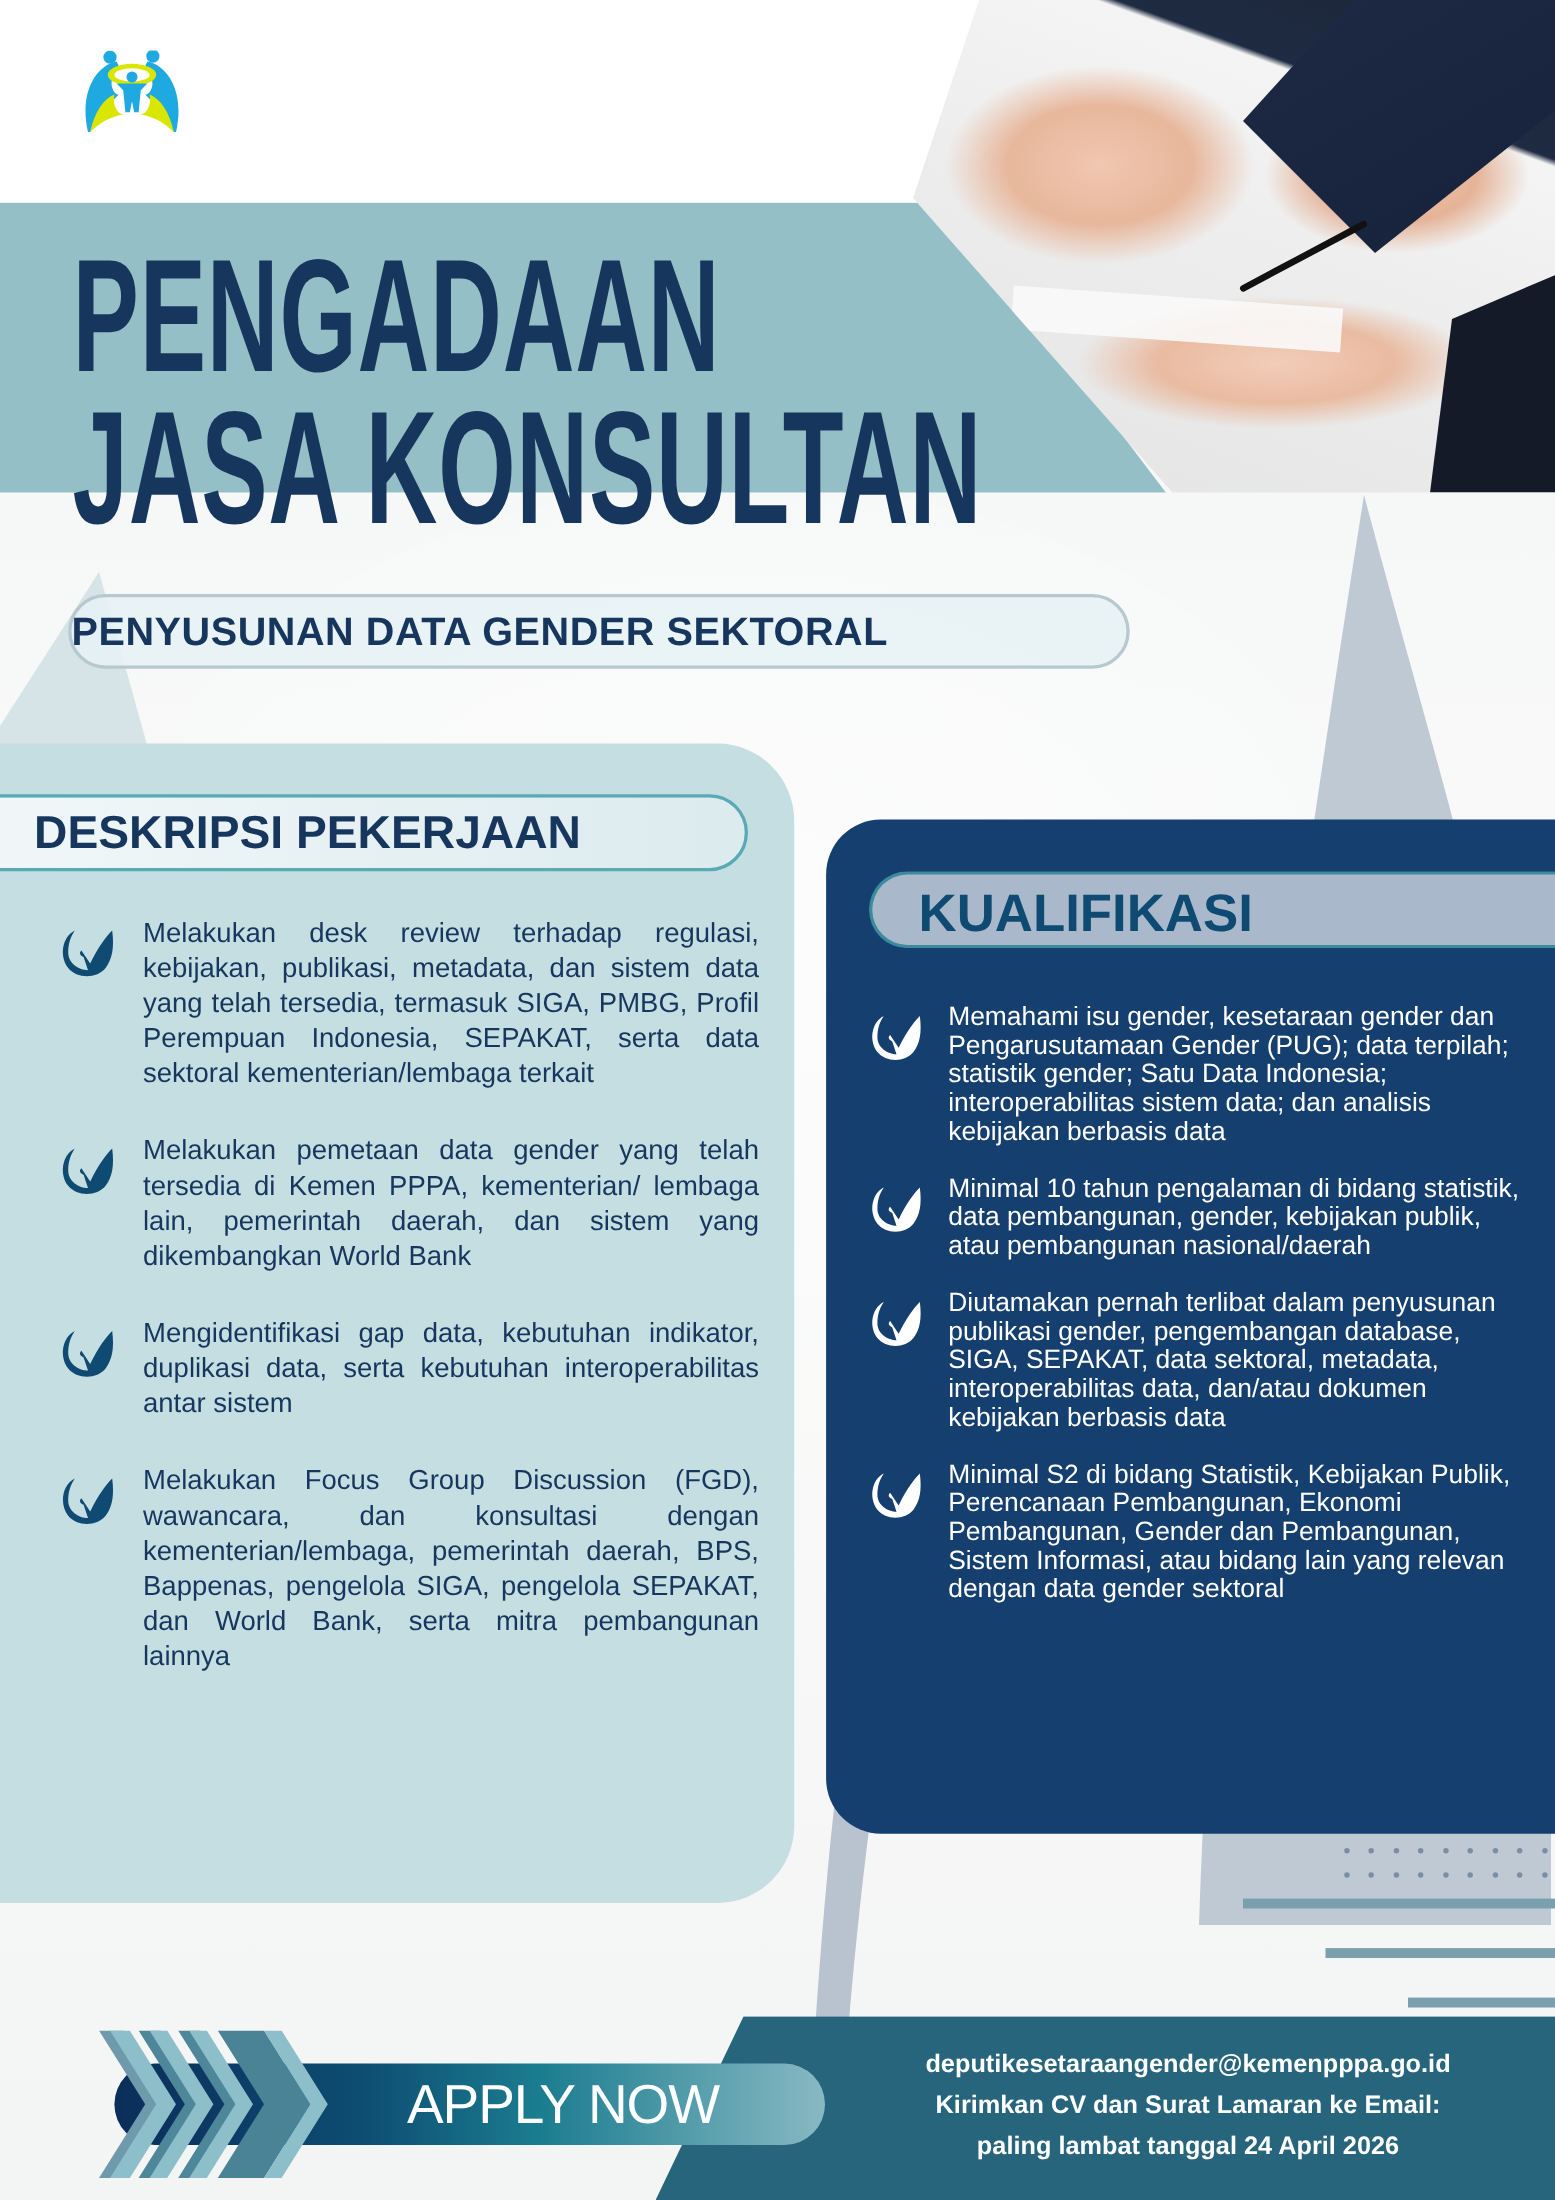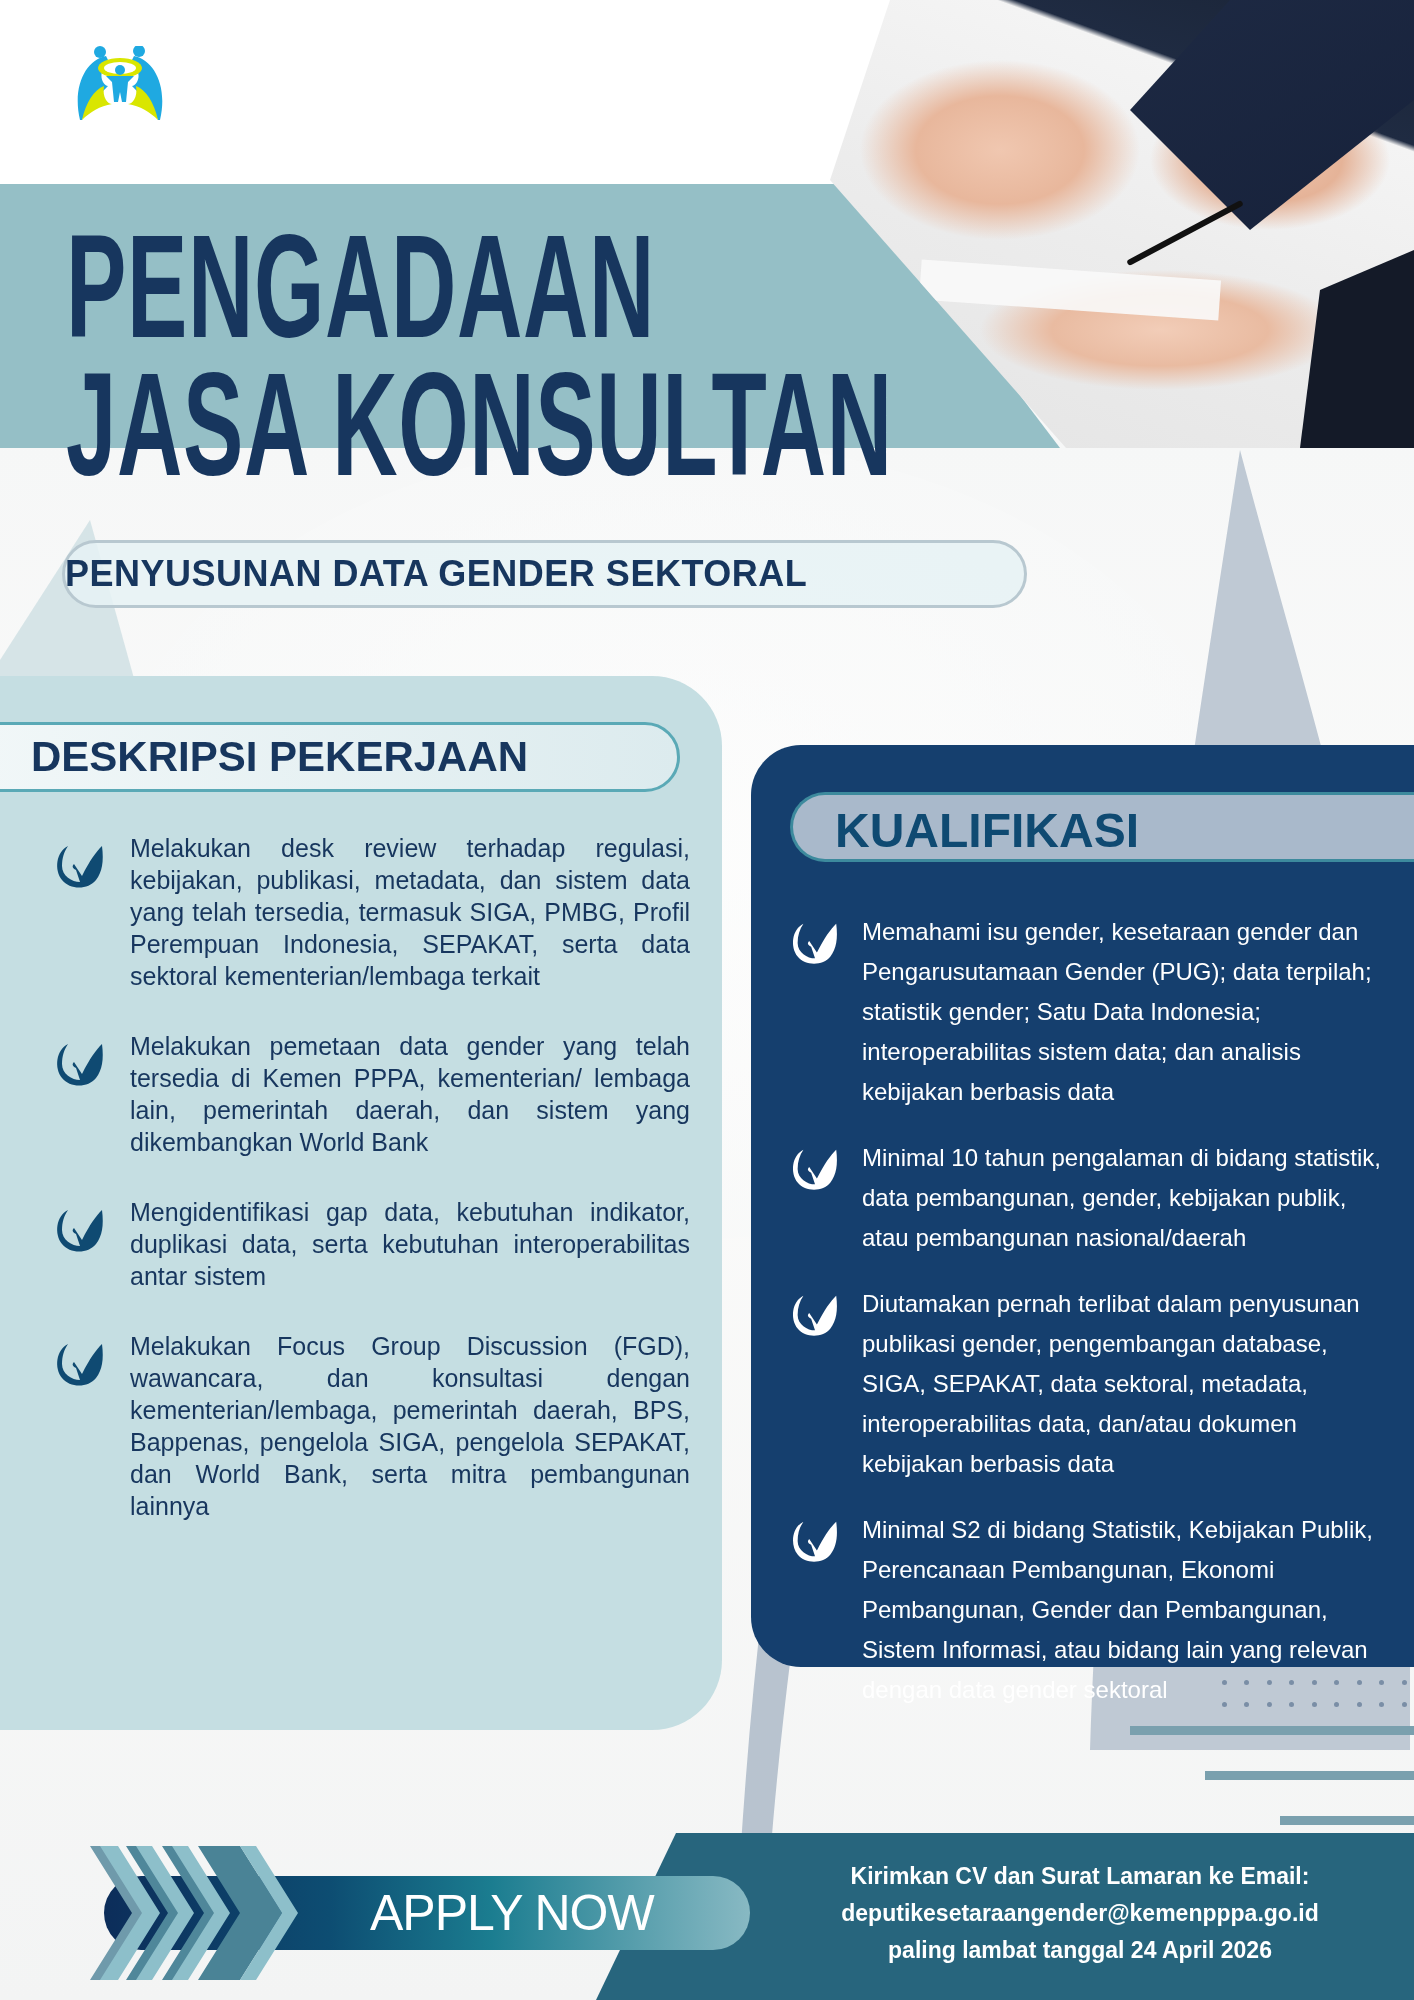--- a/index.html
+++ b/index.html
@@ -128,21 +128,21 @@
     border: 3px solid #3d8a9d; border-right: none; border-radius: 36px 0 0 36px;
     background: #a9b9cb;
   }
   .section-pill-right span {
     position: absolute; left: 42px; top: 8px; font-weight: 700; font-size: 48px; color: #0f4a72;
   }
   .right-list { position: absolute; left: 788px; top: 912px; width: 610px; }
   .right-item { display: flex; margin-bottom: 26px; }
   .right-item .chk { width: 54px; height: 54px; flex: none; margin-right: 20px; margin-top: 2px; }
   .right-item p {
-    font-size: 24px; line-height: 40px; color: #ffffff; width: 530px;
+    font-size: 24px; line-height: 26px; color: #ffffff; width: 530px;
   }
 
   
   .dots { position: absolute; left: 1222px; top: 1680px; width: 192px; height: 40px; }
   .dots i { position: absolute; width: 5px; height: 5px; border-radius: 50%; background: #7a8ea6; }
   .stripe { position: absolute; height: 9px; background: #7aa0ae; right: 0; }
 
   
   .footer-panel {
     position: absolute; left: 596px; top: 1833px; width: 818px; height: 167px;
@@ -284,22 +284,22 @@
     <i style="left:135px;top:22px"></i>
     <i style="left:157px;top:22px"></i>
     <i style="left:180px;top:22px"></i>
 </div>
 <div class="stripe" style="top:1726px; width:284px;"></div>
 <div class="stripe" style="top:1771px; width:209px;"></div>
 <div class="stripe" style="top:1816px; width:134px;"></div>
 
 <div class="footer-panel"></div>
 <div class="footer-text">
+  <div>deputikesetaraangender@kemenpppa.go.id</div>
   <div>Kirimkan CV dan Surat Lamaran ke Email:</div>
-  <div>deputikesetaraangender@kemenpppa.go.id</div>
   <div>paling lambat tanggal 24 April 2026</div>
 </div>
 
 <div class="apply-bar"></div>
 <svg class="chevrons" viewBox="0 0 230 134">
   <polygon points="0,0 22,0 64,67 22,134 0,134 42,67" fill="#6f9aab"></polygon>
   <polygon points="10,0 28,0 70,67 28,134 10,134 52,67" fill="#8dbfca"></polygon>
   <polygon points="36,0 56,0 98,67 56,134 36,134 78,67" fill="#4f879a"></polygon>
   <polygon points="46,0 62,0 104,67 62,134 46,134 88,67" fill="#8dbfca"></polygon>
   <polygon points="72,0 92,0 134,67 92,134 72,134 114,67" fill="#4f879a"></polygon>

